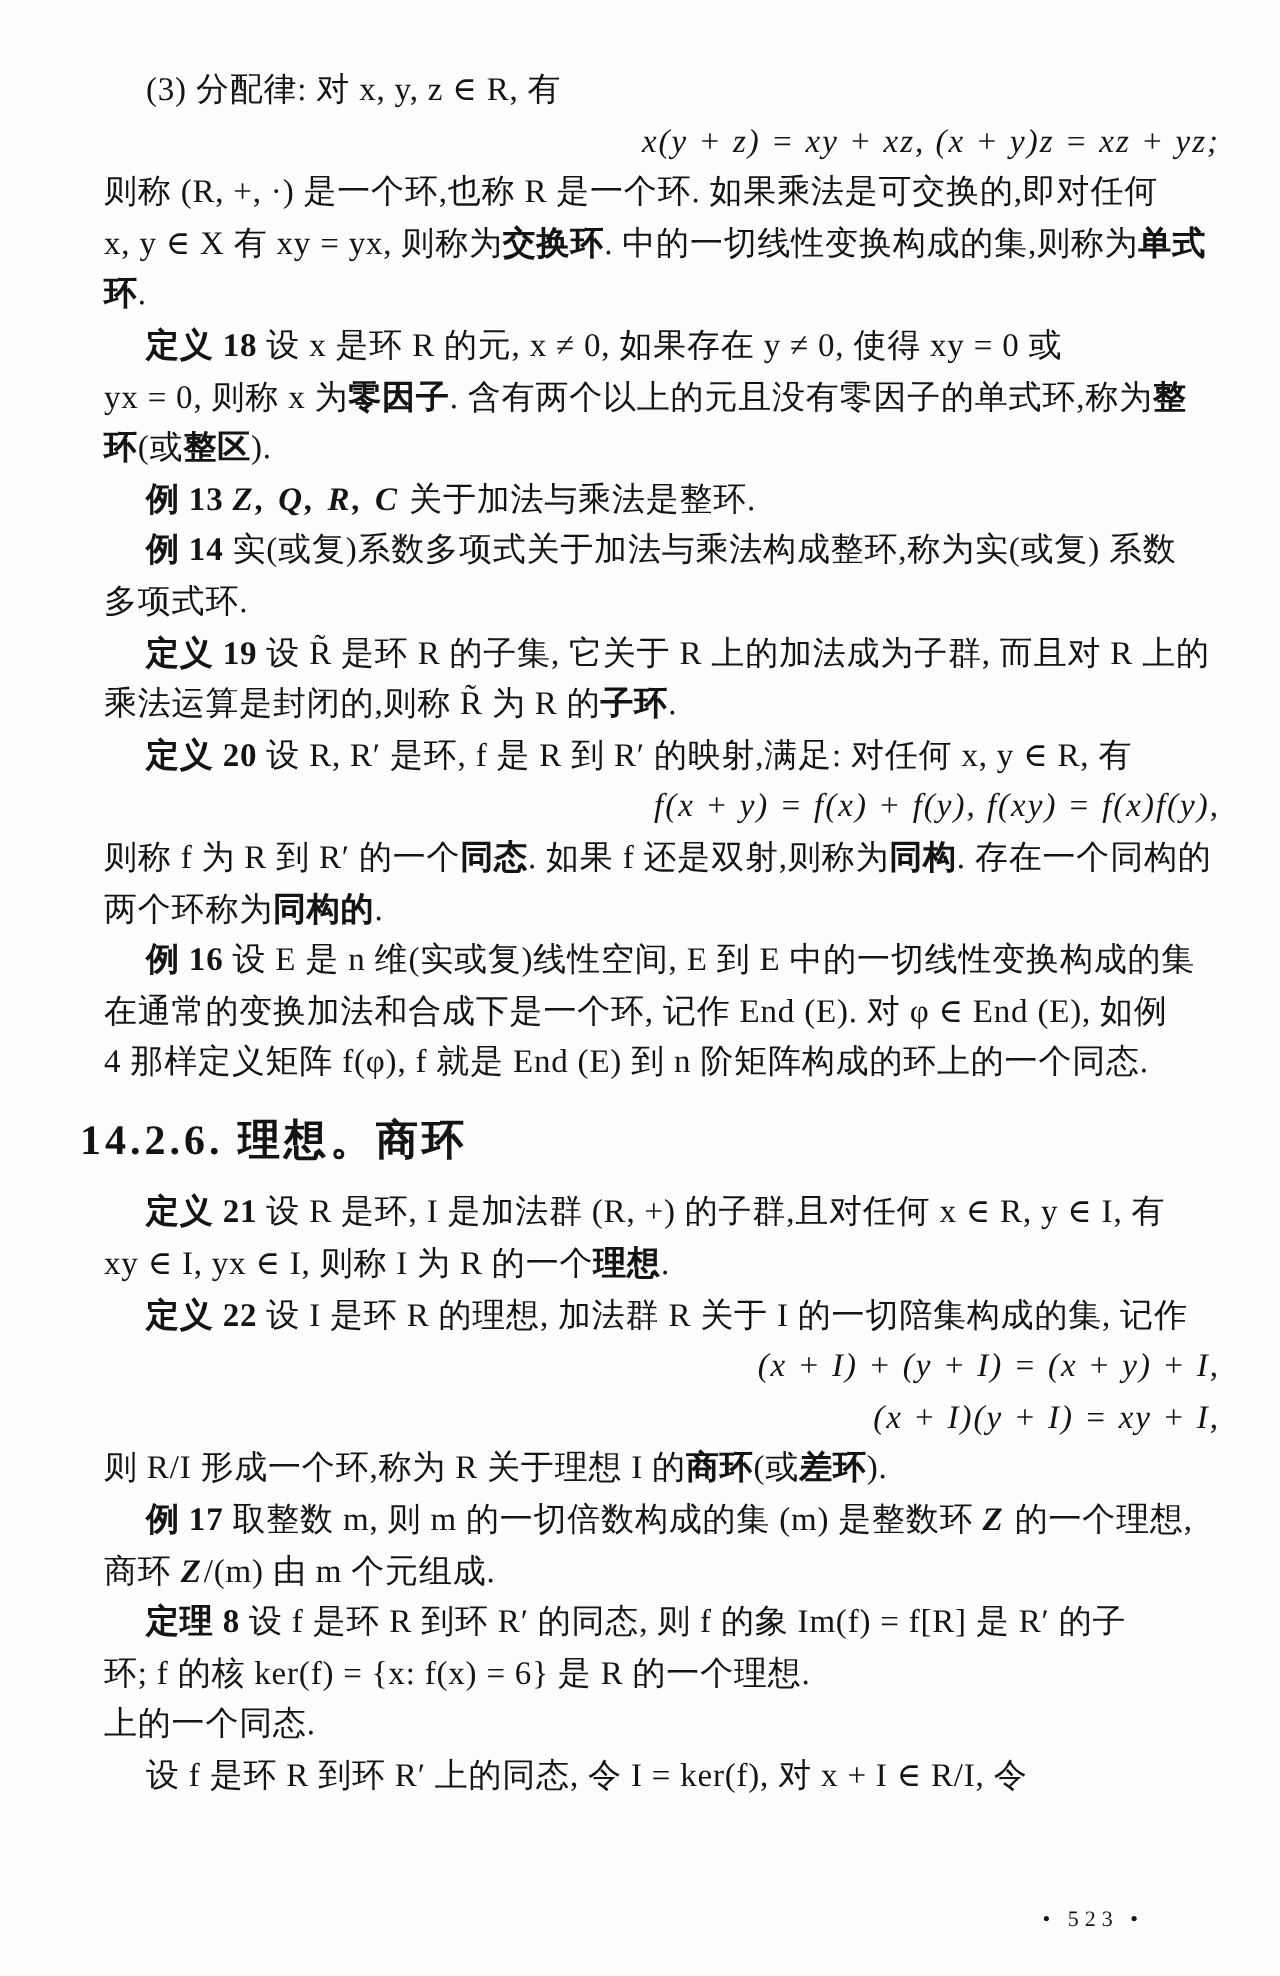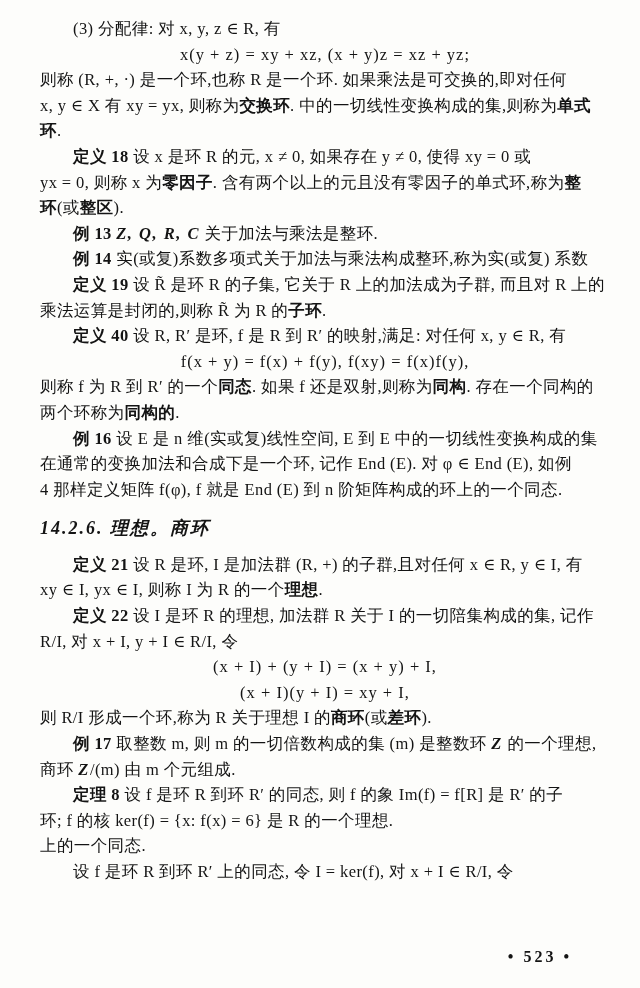--- a/index.html
+++ b/index.html
@@ -10,84 +10,84 @@
   .page {
     position: relative;
     width: 640px;
     height: 988px;
     margin: 0 auto;
     background: #fdfdfb;
     color: #141414;
     font-family: "Liberation Serif", "DejaVu Serif", serif;
     overflow: hidden;
     box-sizing: border-box;
-    padding: 16px 30px 0 40px;
+    padding: 32px 30px 0 40px;
   }
   .content { width: 570px; }
   .line {
     font-size: 16.5px;
     line-height: 25.6px;
     white-space: nowrap;
     letter-spacing: 0.4px;
   }
   .indent { text-indent: 2em; }
-  .flush  { text-indent: 0; }
+  .flush  { text-indent: 0; margin-left: 12px; }
   .equation {
-    text-align: center;
+    text-align: right;
+    font-style: italic;
     font-family: "Liberation Serif", "DejaVu Serif", serif;
     letter-spacing: 1px;
   }
   .heading {
-    font-size: 18px;
+    font-size: 21px;
     font-weight: 600;
     letter-spacing: 2px;
     padding: 14px 0 10px 0;
     white-space: nowrap;
-    font-style: italic;
   }
   .b  { font-weight: bold; }
   .bi { font-weight: bold; font-style: italic; letter-spacing: 1.5px; text-align: center; }
   .page-number {
     position: absolute;
     right: 68px;
     bottom: 22px;
-    font-size: 16px;
-    font-weight: bold;
+    font-size: 11px;
+    font-weight: normal;
     letter-spacing: 3px;
   }
 </style>
 </head>
 <body>
 
 <div class="page">
   <div class="content">
       <div class="line indent"><span>(3) 分配律: 对 x, y, z ∈ R, 有</span></div>
       <div class="line equation"><span>x(y + z) = xy + xz, (x + y)z = xz + yz;</span></div>
       <div class="line flush"><span>则称 (R, +, ·) 是一个环,也称 R 是一个环. 如果乘法是可交换的,即对任何</span></div>
       <div class="line flush"><span>x, y ∈ X 有 xy = yx, 则称为</span><span class="b">交换环</span><span>. 中的一切线性变换构成的集,则称为</span><span class="b">单式</span></div>
       <div class="line flush"><span class="b">环</span><span>.</span></div>
       <div class="line indent"><span class="b">定义 18</span><span> 设 x 是环 R 的元, x ≠ 0, 如果存在 y ≠ 0, 使得 xy = 0 或</span></div>
       <div class="line flush"><span>yx = 0, 则称 x 为</span><span class="b">零因子</span><span>. 含有两个以上的元且没有零因子的单式环,称为</span><span class="b">整</span></div>
       <div class="line flush"><span class="b">环</span><span>(或</span><span class="b">整区</span><span>).</span></div>
       <div class="line indent"><span class="b">例 13</span><span> </span><span class="bi">Z, Q, R, C</span><span> 关于加法与乘法是整环.</span></div>
       <div class="line indent"><span class="b">例 14</span><span> 实(或复)系数多项式关于加法与乘法构成整环,称为实(或复) 系数</span></div>
+      <div class="line flush"><span>多项式环.</span></div>
       <div class="line indent"><span class="b">定义 19</span><span> 设 R̃ 是环 R 的子集, 它关于 R 上的加法成为子群, 而且对 R 上的</span></div>
       <div class="line flush"><span>乘法运算是封闭的,则称 R̃ 为 R 的</span><span class="b">子环</span><span>.</span></div>
-      <div class="line indent"><span class="b">定义 40</span><span> 设 R, R′ 是环, f 是 R 到 R′ 的映射,满足: 对任何 x, y ∈ R, 有</span></div>
+      <div class="line indent"><span class="b">定义 20</span><span> 设 R, R′ 是环, f 是 R 到 R′ 的映射,满足: 对任何 x, y ∈ R, 有</span></div>
       <div class="line equation"><span>f(x + y) = f(x) + f(y), f(xy) = f(x)f(y),</span></div>
       <div class="line flush"><span>则称 f 为 R 到 R′ 的一个</span><span class="b">同态</span><span>. 如果 f 还是双射,则称为</span><span class="b">同构</span><span>. 存在一个同构的</span></div>
       <div class="line flush"><span>两个环称为</span><span class="b">同构的</span><span>.</span></div>
       <div class="line indent"><span class="b">例 16</span><span> 设 E 是 n 维(实或复)线性空间, E 到 E 中的一切线性变换构成的集</span></div>
       <div class="line flush"><span>在通常的变换加法和合成下是一个环, 记作 End (E). 对 φ ∈ End (E), 如例</span></div>
       <div class="line flush"><span>4 那样定义矩阵 f(φ), f 就是 End (E) 到 n 阶矩阵构成的环上的一个同态.</span></div>
       <div class="line heading"><span>14.2.6. 理想。商环</span></div>
       <div class="line indent"><span class="b">定义 21</span><span> 设 R 是环, I 是加法群 (R, +) 的子群,且对任何 x ∈ R, y ∈ I, 有</span></div>
       <div class="line flush"><span>xy ∈ I, yx ∈ I, 则称 I 为 R 的一个</span><span class="b">理想</span><span>.</span></div>
       <div class="line indent"><span class="b">定义 22</span><span> 设 I 是环 R 的理想, 加法群 R 关于 I 的一切陪集构成的集, 记作</span></div>
-      <div class="line flush"><span>R/I, 对 x + I, y + I ∈ R/I, 令</span></div>
       <div class="line equation"><span>(x + I) + (y + I) = (x + y) + I,</span></div>
       <div class="line equation"><span>(x + I)(y + I) = xy + I,</span></div>
       <div class="line flush"><span>则 R/I 形成一个环,称为 R 关于理想 I 的</span><span class="b">商环</span><span>(或</span><span class="b">差环</span><span>).</span></div>
       <div class="line indent"><span class="b">例 17</span><span> 取整数 m, 则 m 的一切倍数构成的集 (m) 是整数环 </span><span class="bi">Z</span><span> 的一个理想,</span></div>
       <div class="line flush"><span>商环 </span><span class="bi">Z</span><span>/(m) 由 m 个元组成.</span></div>
       <div class="line indent"><span class="b">定理 8</span><span> 设 f 是环 R 到环 R′ 的同态, 则 f 的象 Im(f) = f[R] 是 R′ 的子</span></div>
       <div class="line flush"><span>环; f 的核 ker(f) = {x: f(x) = 6} 是 R 的一个理想.</span></div>
       <div class="line flush"><span>上的一个同态.</span></div>
       <div class="line indent"><span>设 f 是环 R 到环 R′ 上的同态, 令 I = ker(f), 对 x + I ∈ R/I, 令</span></div>
     </div>

